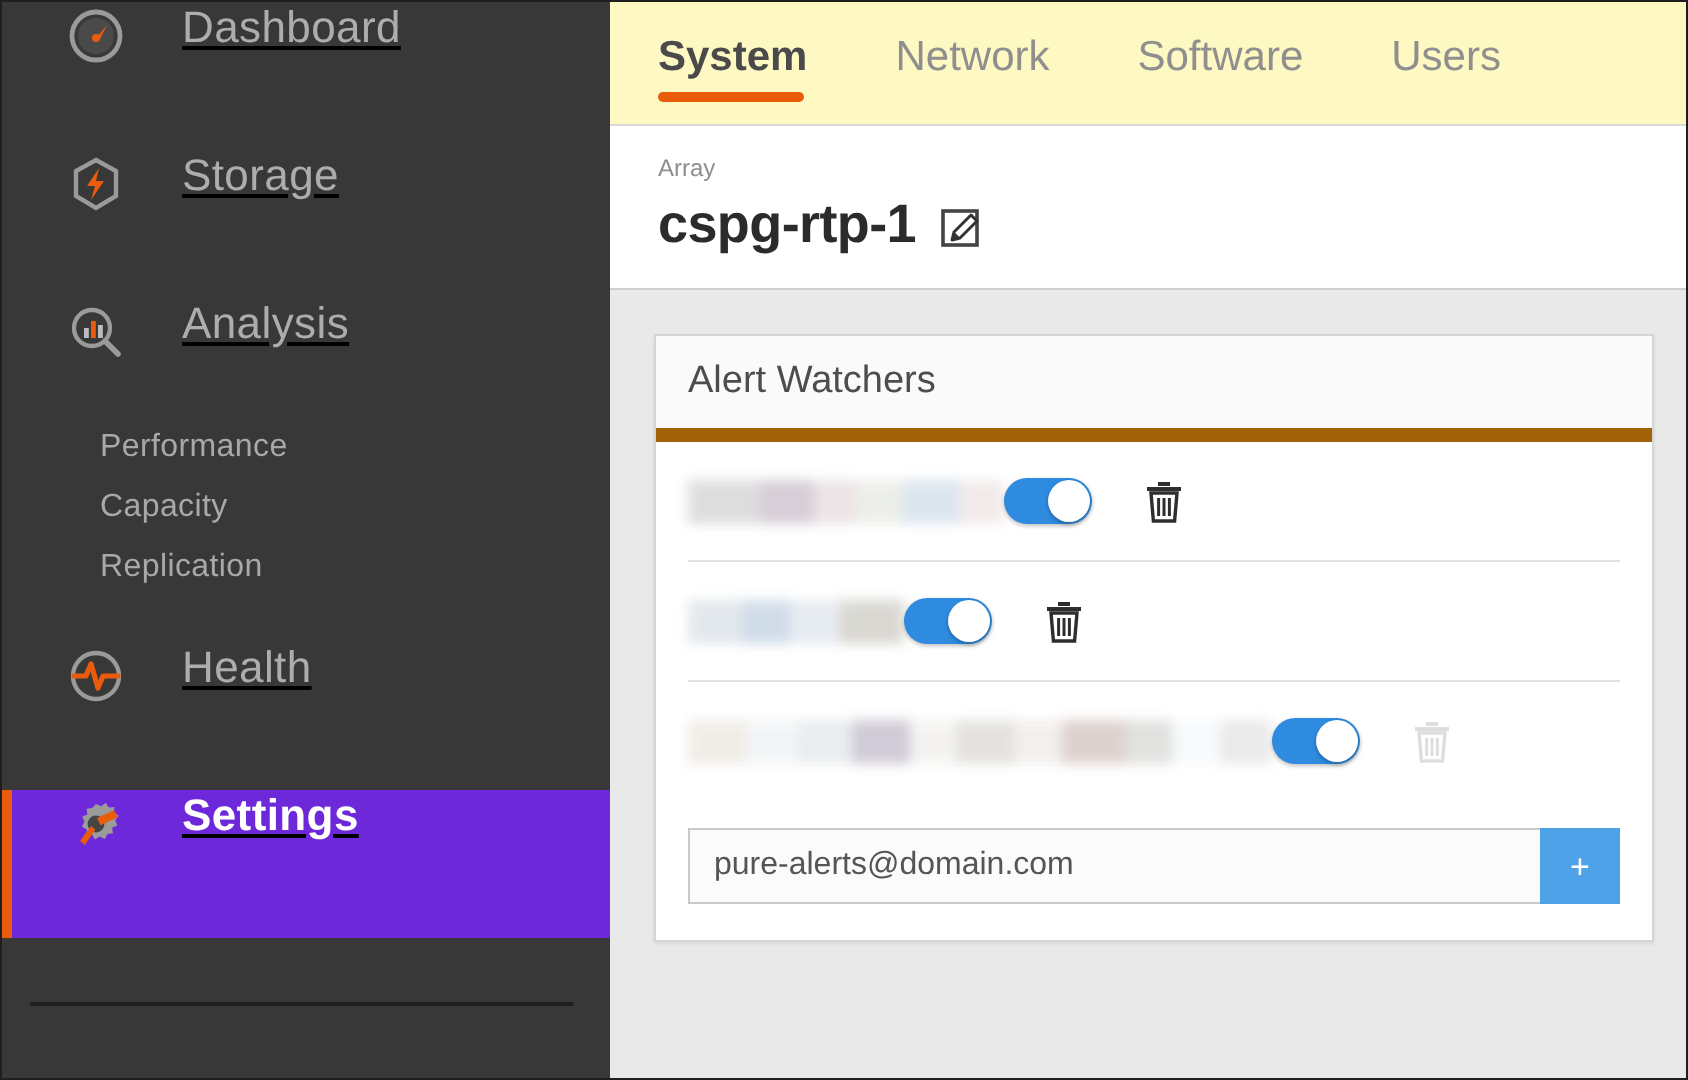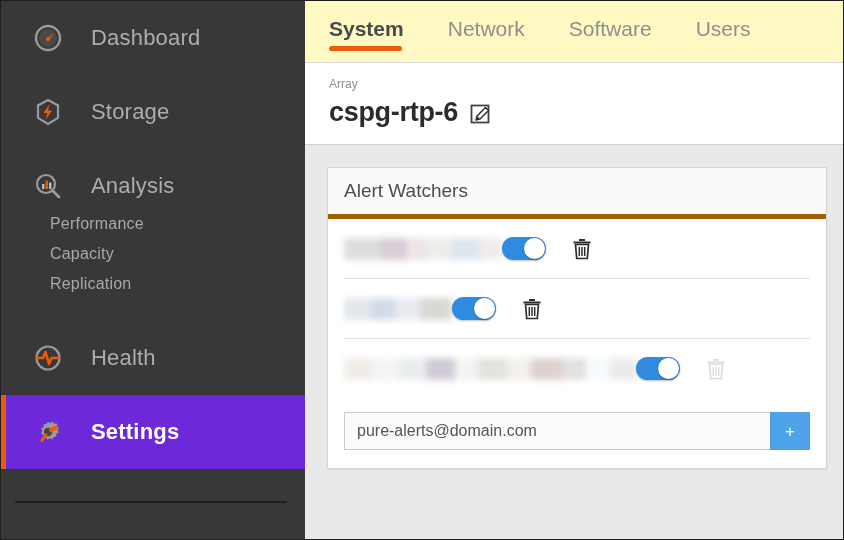--- a/index.html
+++ b/index.html
@@ -25,24 +25,24 @@
     top: 0;
     width: 304px;
     height: 540px;
     background: #383838;
     box-sizing: border-box;
     overflow: hidden;
   }
   .nav-item {
     position: relative;
     display: flex;
-    align-items: center;
     height: 74px;
     padding-left: 30px;
     box-sizing: border-box;
+    text-decoration: underline;
   }
   .nav-item.active {
     background: #6d28d9;
   }
   .nav-item.active::before {
     content: "";
     position: absolute;
     left: 0;
     top: 0;
     bottom: 0;
@@ -158,21 +158,21 @@
   .card-wrap {
     padding: 22px 16px 0 22px;
   }
   .card {
     background: #ffffff;
     border: 1px solid #d5d5d5;
     box-shadow: 0 1px 2px rgba(0,0,0,0.07);
   }
   .card-header {
     background: #fafafa;
-    border-bottom: 5px solid #a16207;
+    border-bottom: 7px solid #a16207;
     padding: 12px 16px;
     font-size: 19px;
     color: #4d4d4d;
   }
   .card-body {
     padding: 0 16px;
   }
   .watcher-row {
     display: flex;
     align-items: center;
@@ -328,21 +328,21 @@
     <div class="tabs-bar">
       <div class="tab active">System</div>
       <div class="tab">Network</div>
       <div class="tab">Software</div>
       <div class="tab">Users</div>
     </div>
 
     <div class="title-block">
       <div class="breadcrumb">Array</div>
       <div class="title-row">
-        <div class="array-name">cspg-rtp-6</div>
+        <div class="array-name">cspg-rtp-1</div>
         <span class="edit-icon">
           <svg width="22" height="22" viewBox="0 0 22 22">
             <rect x="1.5" y="3.5" width="17" height="17" fill="none" stroke="#444" stroke-width="1.8"></rect>
             <path d="M7 14 L15.5 5.5 L18.5 8.5 L10 17 L6 18 Z" fill="#ffffff" stroke="#333" stroke-width="1.5" stroke-linejoin="round"></path>
             <path d="M6.2 17.8 L7.4 14.2 L9.8 16.6 Z" fill="#333"></path>
           </svg>
         </span>
       </div>
     </div>
 

